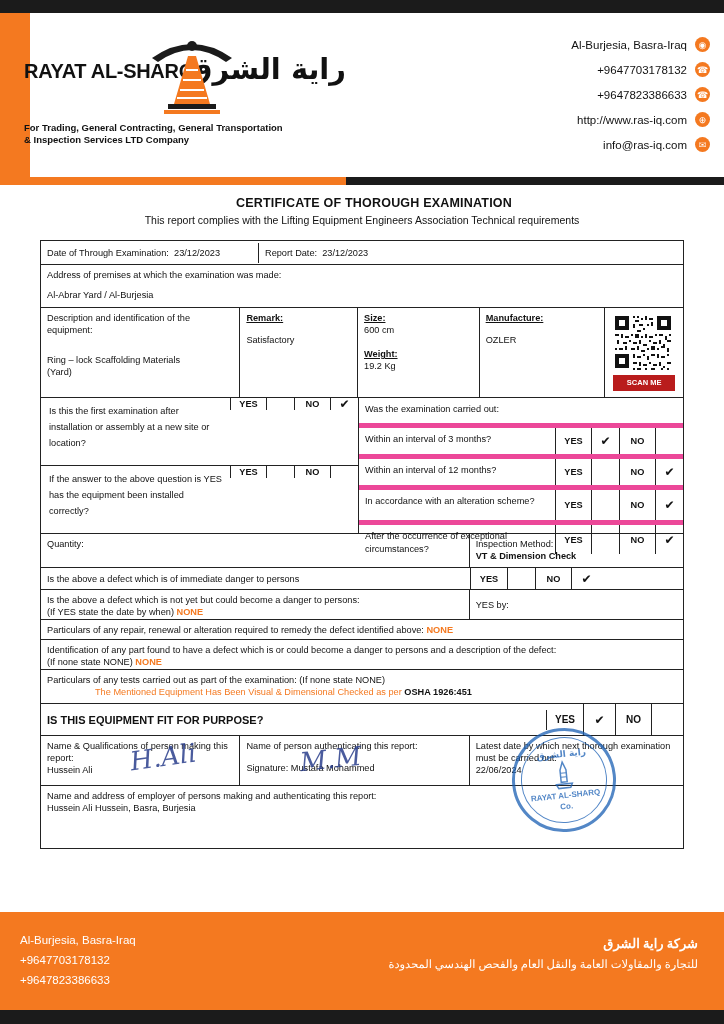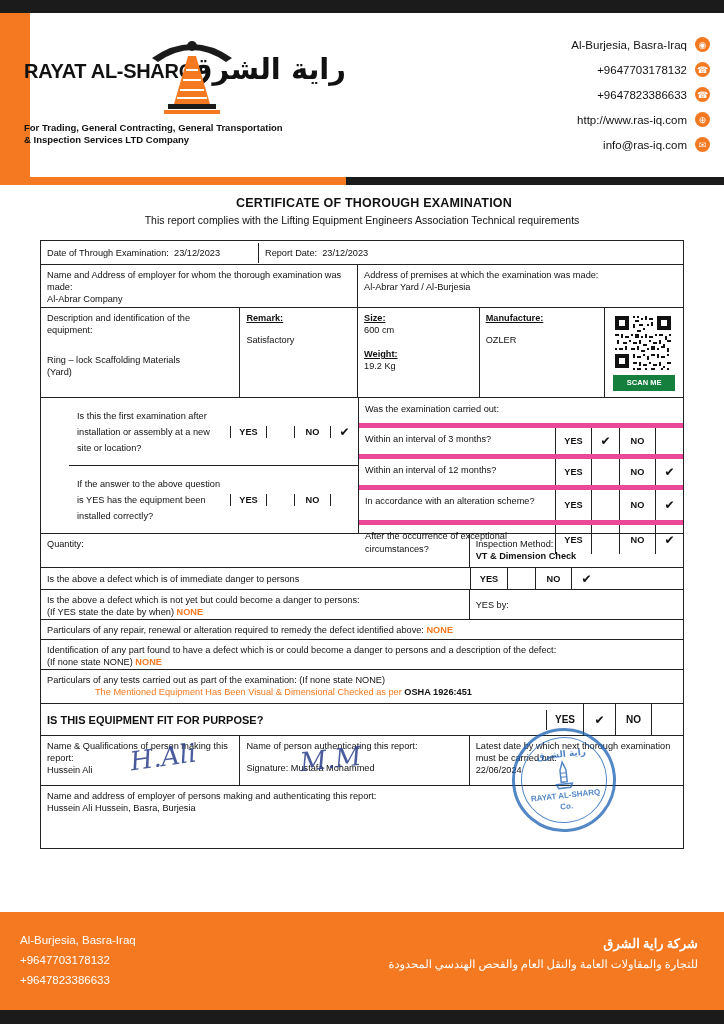--- a/index.html
+++ b/index.html
@@ -85,35 +85,35 @@
 
   
   .r3 { height:90px; }
   .r3 .c1 { width:200px; }
   .r3 .c2 { width:118px; }
   .r3 .c3 { width:122px; }
   .r3 .c4 { width:126px; }
   .r3 .c5 { width:78px; padding:0; display:flex; align-items:center; justify-content:center; }
   .qr-box { width:62px; }
   .qr-img { width:62px; height:58px; background:#fff; }
-  .qr-label { width:62px; background:#15803d; color:#fff; font-size:7.5px; text-align:center; padding:2px 0; font-weight:bold; }
+  .qr-label { width:62px; background:#b91c1c; color:#fff; font-size:7.5px; text-align:center; padding:2px 0; font-weight:bold; }
 
   
   .r4 { height:136px; }
   .r4 .left { width:318px; padding:0; }
   .r4 .right { width:326px; padding:0; }
   .qline { display:flex; border-bottom:5px solid #ec4899; }
   .qline:last-child { border-bottom:none; }
   .qtext { padding:5px 6px; font-size:9.2px; line-height:13px; flex:1 1 auto; }
   .yesno { display:flex; flex:0 0 auto; }
   .yn-lab { width:36px; border-left:1px solid #222; display:flex; align-items:center; justify-content:center; font-size:9.2px; font-weight:bold; }
   .yn-box { width:28px; border-left:1px solid #222; display:flex; align-items:center; justify-content:center; font-size:11px; }
   .tick { font-size:12px; line-height:1; }
 
-  .left-q { height:68px; display:flex; align-items:center; border-bottom:1px solid #222;margin-left:28px; }
+  .left-q { height:68px; display:flex; align-items:flex-start; border-bottom:1px solid #222; }
   .left-q.last { border-bottom:none; }
   .left-qtext { width:190px; padding:5px 8px; font-size:9.2px; line-height:16px; }
 
   
   .r5 { height:34px; }
   .r5 .c1 { width:430px; }
   .r5 .c2 { width:214px; }
   .yn-cells { display:flex; flex:0 0 auto; height:100%; }
 
   .r6 { height:22px; }
@@ -225,27 +225,23 @@
         <span>Date of Through Examination:</span>
         &nbsp;<span>23/12/2023</span>
       </div>
       <div class="cell c2">
         <span>Report Date:</span>
         &nbsp;<span>23/12/2023</span>
       </div>
     </div>
 
     <div class="row r2">
-      <div class="cell c1">
-        <div>Name and Address of employer for whom the thorough examination was made:</div>
-        <div>Al-Abrar Company</div>
-      </div>
       <div class="cell c2">
         <div>Address of premises at which the examination was made:</div>
-        <div style="">Al-Abrar Yard / Al-Burjesia</div>
+        <div style="margin-top:8px">Al-Abrar Yard / Al-Burjesia</div>
       </div>
     </div>
 
     <div class="row r3">
       <div class="cell c1">
         <div>Description and identification of the equipment:</div>
         <div style="margin-top:18px">Ring – lock Scaffolding Materials</div>
         <div>(Yard)</div>
       </div>
       <div class="cell c2">

